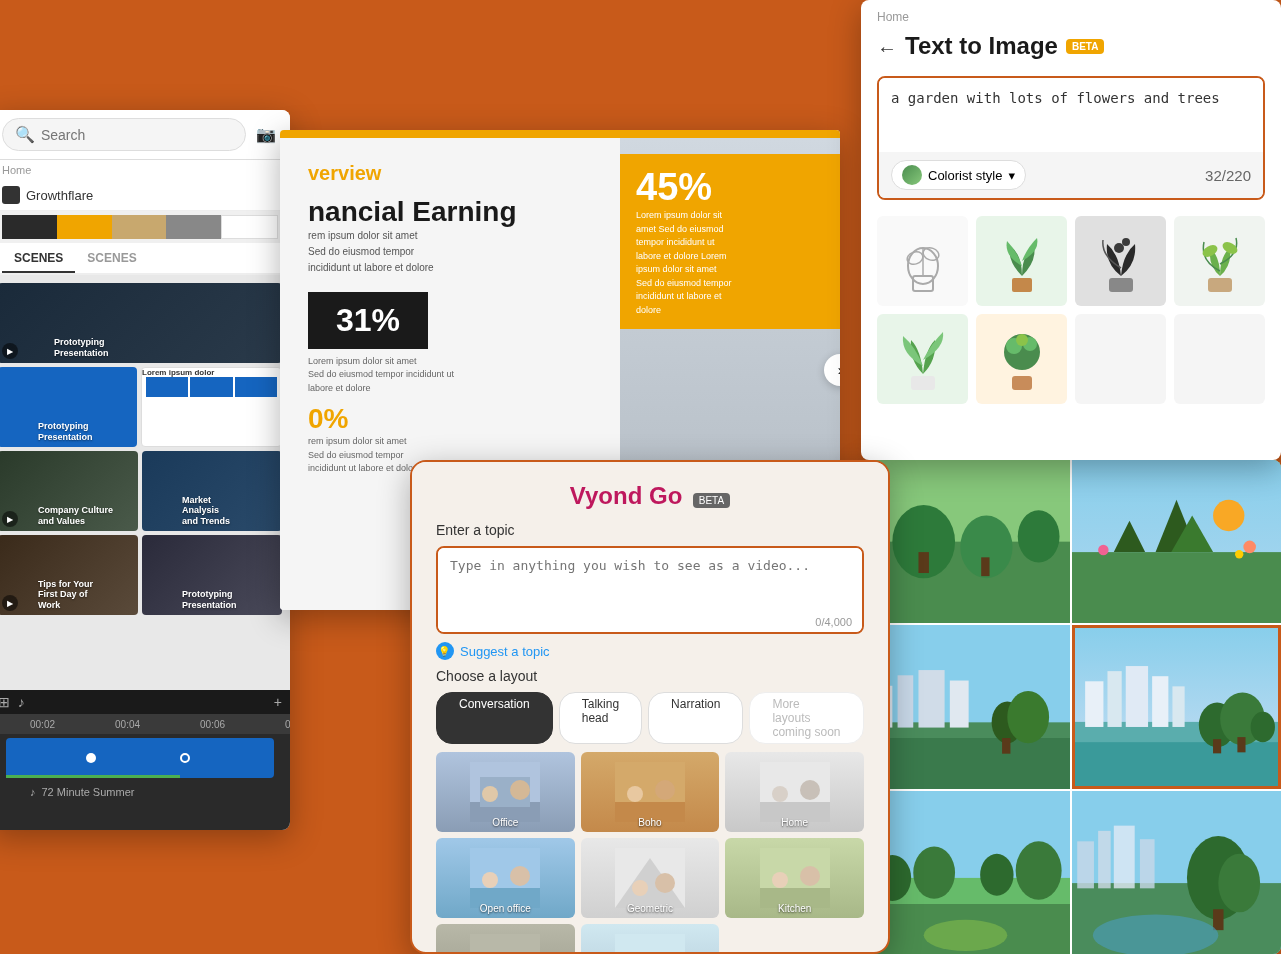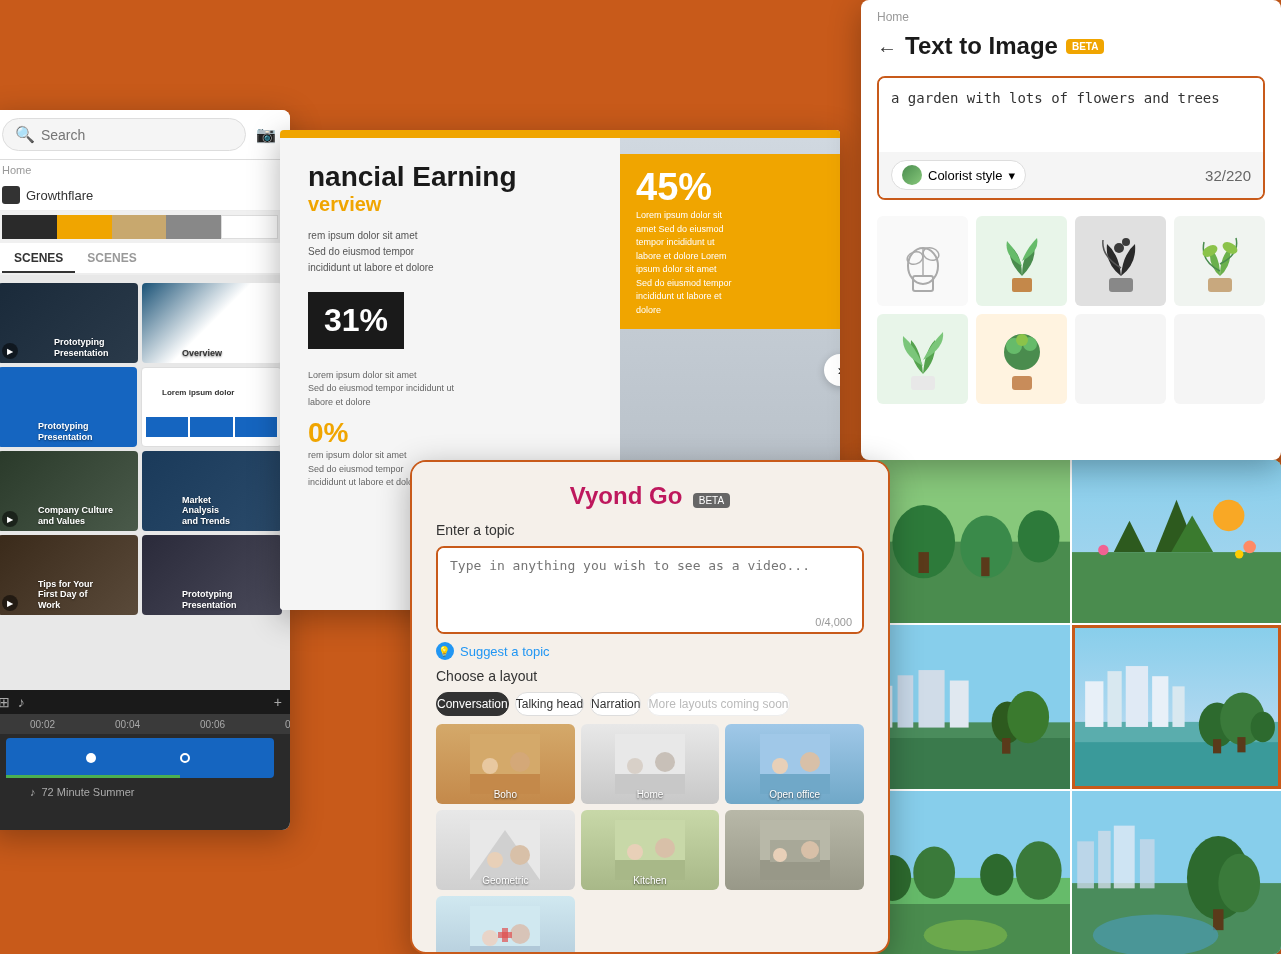--- a/index.html
+++ b/index.html
@@ -470,21 +470,21 @@
       color: #333;
       font-weight: 500;
       margin-bottom: 8px;
     }
     .layout-tabs {
       display: flex;
       gap: 6px;
       margin-bottom: 8px;
     }
     .layout-tab {
-      padding: 4px 0;
+      padding: 4px 22px;
       font-size: 12px;
       border-radius: 16px;
       border: 1px solid #ddd;
       background: #fff;
       cursor: pointer;
       color: #333;
     }
     .layout-tab.active {
       background: #333;
       color: #fff;
@@ -561,31 +561,28 @@
     <div class="left-panel-tab active">SCENES</div>
     <div class="left-panel-tab">SCENES</div>
   </div>
   <div class="slide-grid">
 
     <div class="slide-row">
       <div class="slide-thumb st-photo-dark" style="background:linear-gradient(135deg,#1a2a3a,#2a3a4a);">
         <div class="slide-play">▶</div>
         <div class="slide-thumb-label" style="left:20px;">Prototyping<br>Presentation</div>
       </div>
-      <div class="slide-thumb" style="background:linear-gradient(135deg,#1a5276,#fff 50%);">
-        <div class="slide-thumb-label" style="color:#333;">Overview</div>
-      </div>
     </div>
 
     <div class="slide-row">
       <div class="slide-thumb" style="background:#1565c0;">
         <div class="slide-thumb-label">Prototyping<br>Presentation</div>
       </div>
       <div class="slide-thumb" style="background:#fff;border:1px solid #ddd;">
-        <div style="padding:20px;font-size:8px;color:#333;font-weight:600;">Lorem ipsum dolor</div>
+        <div style="padding:0;font-size:8px;color:#333;font-weight:600;">Lorem ipsum dolor</div>
         <div style="padding:0 4px;display:flex;gap:2px;">
           <div style="flex:1;height:20px;background:#1565c0;"></div>
           <div style="flex:1;height:20px;background:#1565c0;"></div>
           <div style="flex:1;height:20px;background:#1565c0;"></div>
         </div>
       </div>
     </div>
 
     <div class="slide-row">
       <div class="slide-thumb" style="background:linear-gradient(135deg,#2a3a2a,#4a5a4a);">
@@ -632,30 +629,30 @@
       <span>72 Minute Summer</span>
     </div>
   </div>
 </div>
 
 <div class="center-panel">
   <div class="slide-content">
     <div style="background:#f0a500;height:8px;width:100%;"></div>
     <div style="display:flex;height:calc(100% - 8px);">
       <div style="flex:1;padding:24px 28px;background:#f5f5f5;">
+        <div style="font-size:20px;font-weight:800;color:#f0a500;margin-bottom:12px;">
+          <span>verview</span>
+        </div>
         <div style="font-size:28px;font-weight:900;color:#1a1a1a;line-height:1.1;">
           <span>nancial Earning</span>
         </div>
-        <div style="font-size:20px;font-weight:800;color:#f0a500;margin-bottom:12px;">
-          <span>verview</span>
-        </div>
         <div style="font-size:10px;color:#555;line-height:1.6;margin-bottom:16px;">
           rem ipsum dolor sit amet<br>Sed do eiusmod tempor<br>incididunt ut labore et dolore
         </div>
-        <div style="background:#1a1a1a;display:inline-block;padding:10px 16px;margin-bottom:20px;">
+        <div style="background:#1a1a1a;display:inline-block;padding:10px 28px;margin-bottom:6px;">
           <div style="font-size:32px;font-weight:900;color:#fff;">31%</div>
         </div>
         <div style="font-size:9px;color:#666;line-height:1.5;">
           Lorem ipsum dolor sit amet<br>Sed do eiusmod tempor incididunt ut<br>labore et dolore
         </div>
         <div style="margin-top:8px;font-size:28px;font-weight:900;color:#f0a500;">
           <span>0%</span>
         </div>
         <div style="font-size:9px;color:#666;line-height:1.5;">
           rem ipsum dolor sit amet<br>Sed do eiusmod tempor<br>incididunt ut labore et dolore
@@ -940,20 +937,32 @@
     </div>
     <div class="vyond-layout-section">
       <div class="vyond-layout-label">Choose a layout</div>
       <div class="layout-tabs">
         <div class="layout-tab active">Conversation</div>
         <div class="layout-tab">Talking head</div>
         <div class="layout-tab">Narration</div>
         <div class="layout-tab muted">More layouts coming soon</div>
       </div>
       <div class="layout-thumbnails">
+        <div class="layout-thumb lt-office">
+          <div style="width:100%;height:100%;display:flex;align-items:center;justify-content:center;">
+            <svg width="70" height="60" viewBox="0 0 70 60">
+              <rect width="70" height="60" fill="#b0c4de"></rect>
+              <rect x="0" y="40" width="70" height="20" fill="#8a9db5"></rect>
+              <rect x="10" y="15" width="50" height="30" fill="#9ab0c8"></rect>
+              <circle cx="20" cy="32" r="8" fill="#e0c8a8"></circle>
+              <circle cx="50" cy="28" r="10" fill="#d4b896"></circle>
+            </svg>
+          </div>
+          <div class="layout-thumb-label">Office</div>
+        </div>
         <div class="layout-thumb lt-boho">
           <div style="width:100%;height:100%;display:flex;align-items:center;justify-content:center;">
             <svg width="70" height="60" viewBox="0 0 70 60">
               <rect width="70" height="60" fill="#d4a96a"></rect>
               <rect x="0" y="40" width="70" height="20" fill="#c4894a"></rect>
               <circle cx="20" cy="32" r="8" fill="#e8c8a0"></circle>
               <circle cx="50" cy="28" r="10" fill="#d4a878"></circle>
             </svg>
           </div>
           <div class="layout-thumb-label">Boho</div>

